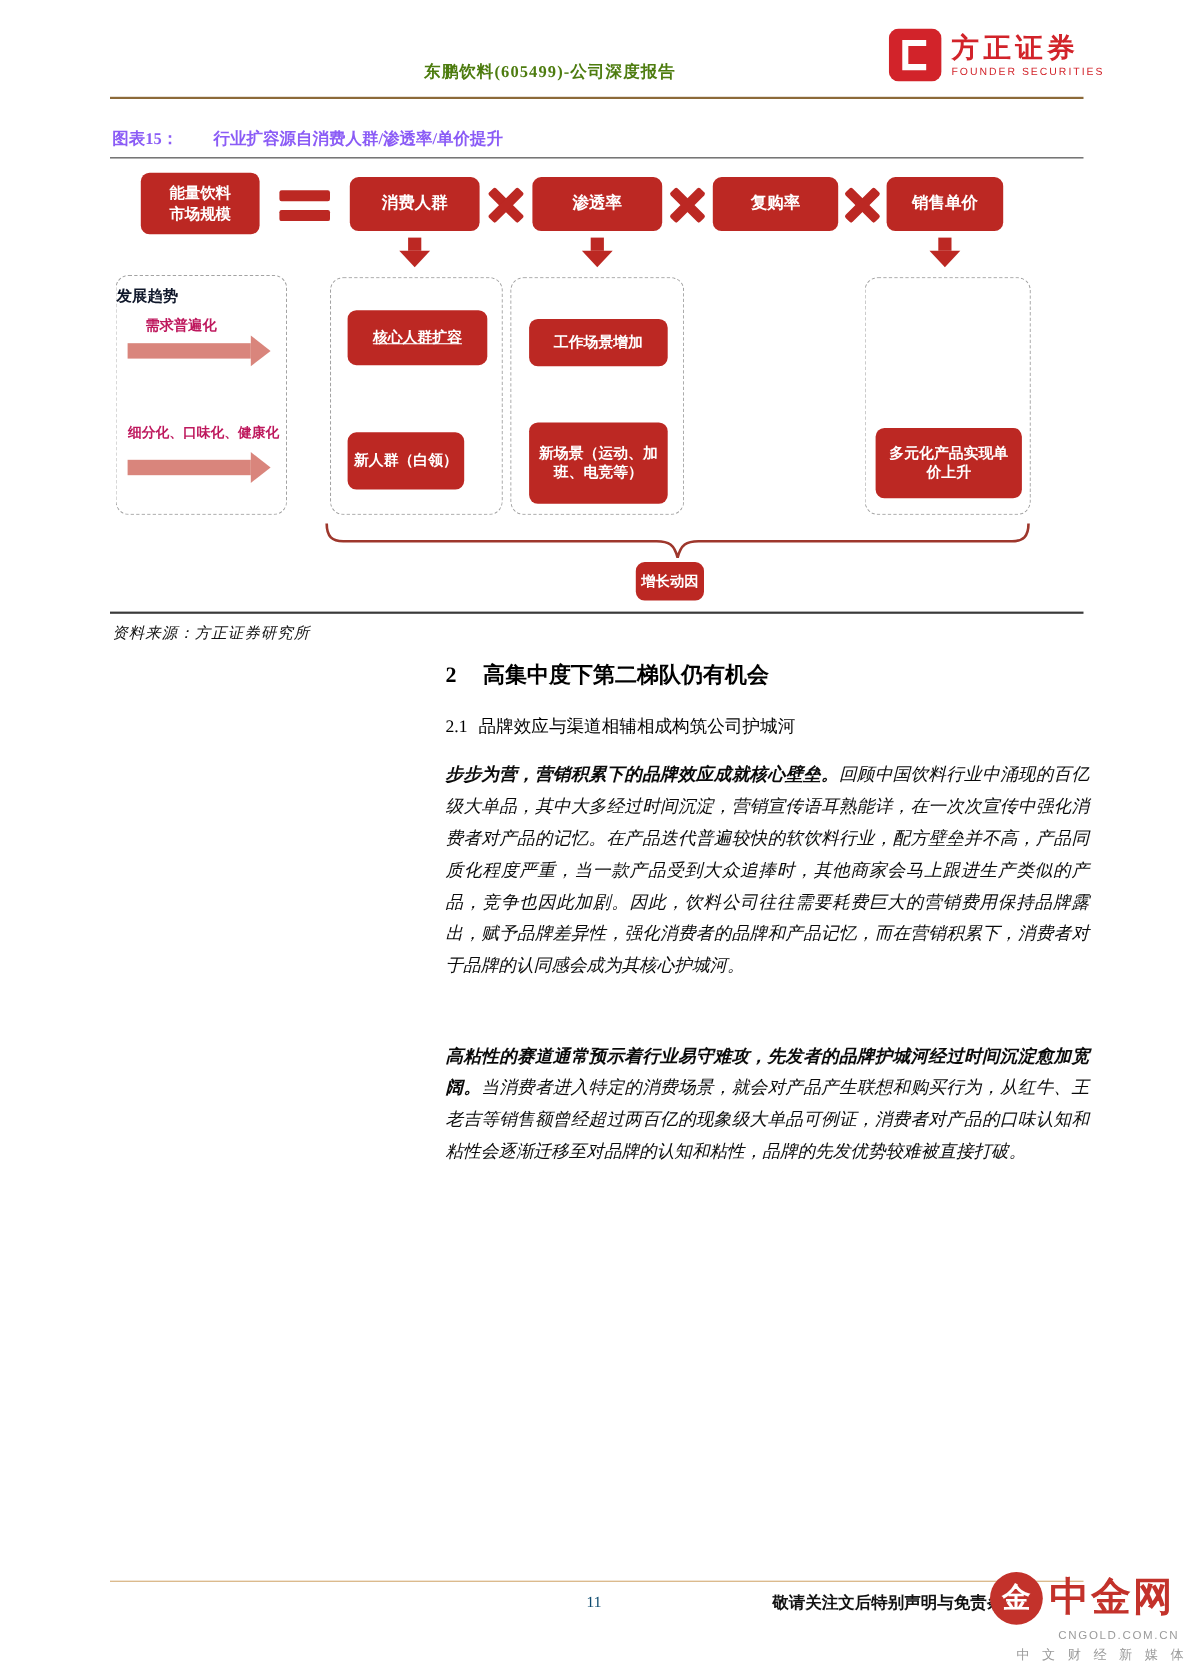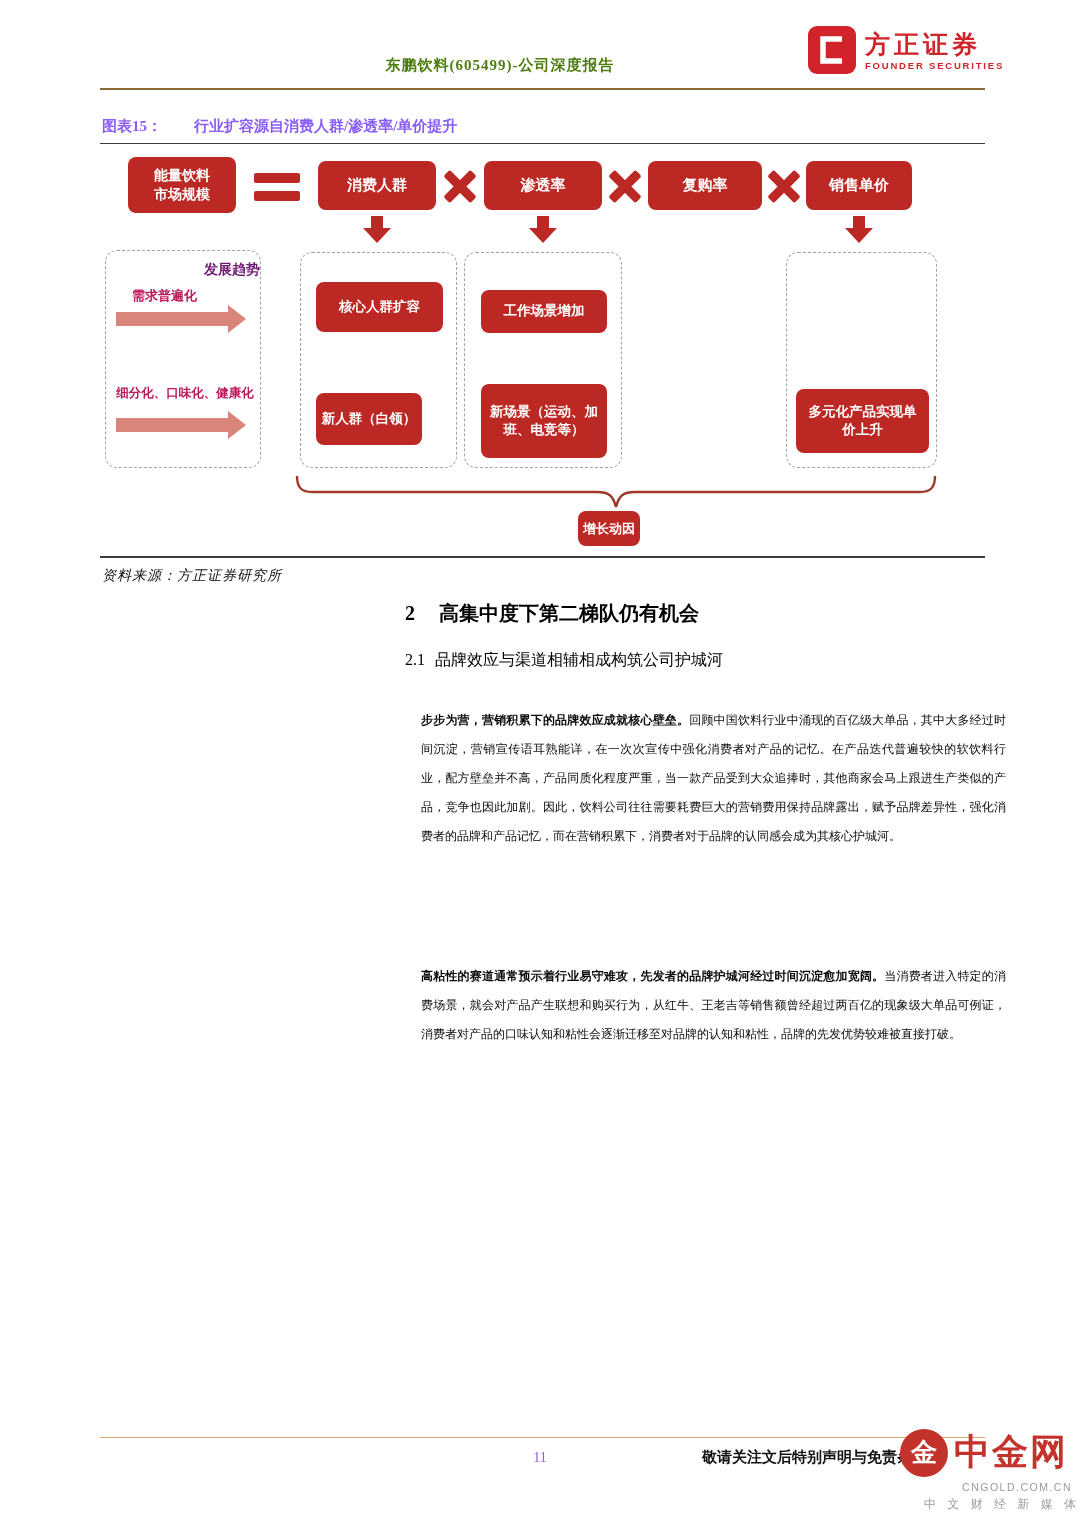--- a/index.html
+++ b/index.html
@@ -3,21 +3,21 @@
 <meta charset="utf-8">
 <style>
   * { box-sizing: border-box; }
   body { margin:0; background:#ffffff; font-family:"Liberation Serif", serif; }
   .page { position:relative; width:1080px; height:1527px; background:#fff; overflow:hidden; margin:0 auto; }
 
   
   .logo { position:absolute; left:808px; top:26px; display:flex; align-items:center; gap:9px; }
   .logo-txt { display:flex; flex-direction:column; }
   .logo-name { font-size:25px; font-weight:bold; color:#d2232a; letter-spacing:4px; font-family:"Liberation Sans",sans-serif; line-height:28px; }
-  .logo-sub { font-size:9.5px; color:#d2232a; letter-spacing:1.8px; font-family:"Liberation Sans",sans-serif; margin-top:2px; font-weight:bold; }
+  .logo-sub { font-size:9.5px; color:#d2232a; letter-spacing:1.8px; font-family:"Liberation Sans",sans-serif; margin-top:2px; font-weight:normal; }
   .doc-title { position:absolute; top:56px; left:100px; width:800px; text-align:center; font-size:15px; font-weight:bold; color:#4d7c0f; letter-spacing:1px; }
   .header-rule { position:absolute; top:88px; left:100px; width:885px; height:2px; background:#8c6a39; }
 
   
   .fig-caption { position:absolute; top:117px; left:102px; font-size:15px; font-weight:bold; color:#8b5cf6; display:flex; gap:32px; }
   .caption-rule { position:absolute; top:143px; left:100px; width:885px; height:1px; background:#3c3c3c; }
 
   
   .red-box { position:absolute; background:#bc2823; color:#fff; font-weight:bold; border-radius:8px;
              display:flex; flex-direction:column; align-items:center; justify-content:center; text-align:center;
@@ -29,44 +29,44 @@
   .mult .b1, .mult .b2 { position:absolute; left:0; top:15px; width:38px; height:9px; background:#bc2823; border-radius:2px; }
   .mult .b1 { transform:rotate(45deg); }
   .mult .b2 { transform:rotate(-45deg); }
 
   .v-arrow { position:absolute; top:216px; display:flex; flex-direction:column; align-items:center; }
   .v-arrow .stem { width:12px; height:12px; background:#bc2823; }
   .v-arrow .head { width:0; height:0; border-left:14px solid transparent; border-right:14px solid transparent; border-top:15px solid #bc2823; }
 
   .dashed-box { position:absolute; top:252px; height:216px; border:1.6px dashed #a3a3a3; border-radius:12px; }
 
-  .trend-title { position:absolute; top:10px; left:0; width:100%; text-align:right; font-size:14px; font-weight:bold; color:#701a75; }
+  .trend-title { position:absolute; top:10px; left:0; width:100%; text-align:left; font-size:14px; font-weight:bold; color:#0f172a; }
   .trend-item { position:absolute; font-size:13px; font-weight:bold; color:#be185d; }
   .h-arrow { position:absolute; display:flex; align-items:center; }
   .h-arrow .stem { height:14px; background:#d9857c; }
   .h-arrow .head { width:0; height:0; border-top:14px solid transparent; border-bottom:14px solid transparent; border-left:18px solid #d9857c; }
 
   .brace-svg { position:absolute; left:295px; top:476px; }
   .growth-box { position:absolute; left:578px; top:511px; width:62px; height:35px; font-size:13px; }
 
   .source-rule { position:absolute; top:556px; left:100px; width:885px; height:2px; background:#3a3a3a; }
   .fig-source { position:absolute; top:567px; left:102px; font-size:14px; font-style:italic; color:#111; letter-spacing:1px; }
 
   
   .section-title { position:absolute; top:600px; left:405px; font-size:20px; font-weight:bold; color:#000; }
   .section-title .num { margin-right:24px; }
   .subsection-title { position:absolute; top:650px; left:405px; font-size:16px; font-weight:normal; color:#000; }
   .subsection-title .num { margin-right:10px; }
-  .body-para { position:absolute; left:405px; width:585px; font-size:12px; line-height:29px; color:#0a0a0a; text-align:justify; margin:16px; }
+  .body-para { position:absolute; left:405px; width:585px; font-size:16px; line-height:29px; color:#0a0a0a; text-align:justify; margin:0;font-style:italic; }
   .p1 { top:690px; }
   .p2 { top:946px; }
 
   
   .footer-rule { position:absolute; top:1437px; left:100px; width:885px; height:1px; background:#d3aa72; }
-  .page-num { position:absolute; top:1450px; left:0; width:1080px; text-align:center; font-size:14px; color:#8b5cf6; }
+  .page-num { position:absolute; top:1450px; left:0; width:1080px; text-align:center; font-size:14px; color:#0c4a6e; }
   .disclaimer { position:absolute; top:1448px; left:702px; font-size:15px; font-weight:bold; color:#111; z-index:1; }
   .watermark { position:absolute; left:900px; top:1428px; width:180px; z-index:2; font-family:"Liberation Sans",sans-serif; }
   .wm-row { display:flex; align-items:center; gap:6px; }
   .wm-circle { width:48px; height:48px; border-radius:50%; background:#c3322b; color:#fff; display:flex; align-items:center; justify-content:center; font-size:26px; font-weight:bold; flex:0 0 48px; }
   .wm-name { font-size:36px; font-weight:bold; color:#c3322b; letter-spacing:2px; }
   .wm-domain { font-size:10.5px; color:#9b9b9b; letter-spacing:1.5px; margin-top:4px; text-align:right; padding-right:8px; }
   .wm-tagline { font-size:12px; color:#9b9b9b; letter-spacing:4px; margin-top:3px; text-align:right; }
 </style>
 </head>
 <body>
@@ -138,21 +138,21 @@
         <div class="head"></div>
       </div>
     <div class="trend-item" style="top:134px; left:5px; width:148px; text-align:center; font-size:12.5px;">细分化、口味化、健康化</div>
     <div class="h-arrow" style="top:160px; left:10px;">
         <div class="stem" style="width:112px;"></div>
         <div class="head"></div>
       </div>
   </div>
 
   <div class="dashed-box" style="left:300px; width:157px;">
-    <div class="red-box" style="left:15px; top:29px; width:127px; height:50px; font-size:13.5px;">核心人群扩容</div>
+    <div class="red-box" style="left:15px; top:29px; width:127px; height:50px; font-size:13.5px;text-decoration:underline;">核心人群扩容</div>
     <div class="red-box" style="left:15px; top:140px; width:106px; height:52px; font-size:13.5px;">新人群（白领）</div>
   </div>
 
   <div class="dashed-box" style="left:464px; width:158px;">
     <div class="red-box" style="left:16px; top:37px; width:126px; height:43px; font-size:13.5px;">工作场景增加</div>
     <div class="red-box" style="left:16px; top:131px; width:126px; height:74px; font-size:13.5px; padding:4px 9px;">新场景（运动、加班、电竞等）</div>
   </div>
 
   <div class="dashed-box" style="left:786px; width:151px;">
     <div class="red-box" style="left:9px; top:136px; width:133px; height:64px; font-size:13.5px; padding:4px 9px;">多元化产品实现单价上升</div>

